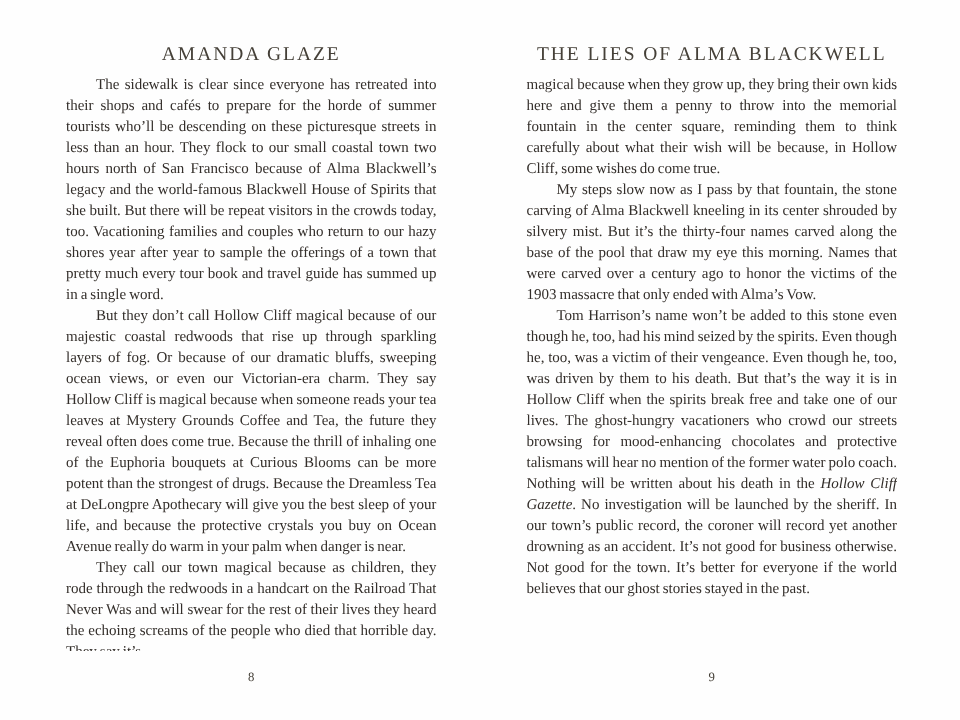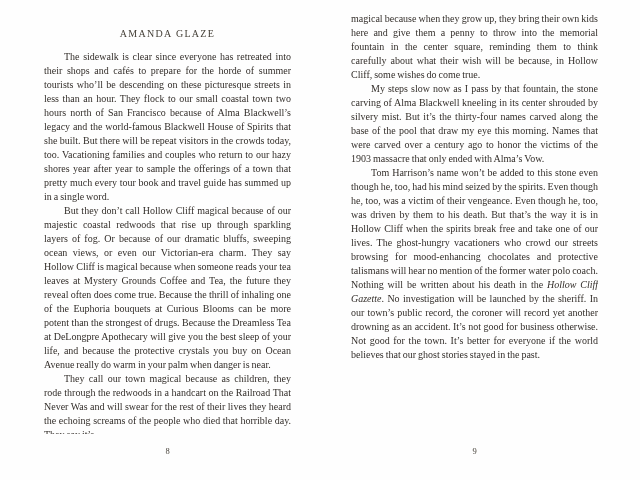--- a/index.html
+++ b/index.html
@@ -21,21 +21,21 @@
   .page {
     width: 247px;
     position: relative;
     display: flex;
     flex-direction: column;
   }
   .page-header {
     margin-top: 28px;
     height: 10px;
     text-align: center;
-    font-size: 10px;
+    font-size: 13px;
     letter-spacing: 1.3px;
     color: #454038;
     white-space: nowrap;
   }
   .page-body {
     margin-top: 12px;
     font-size: 10px;
     line-height: 14px;
     word-spacing: -0.5px;
     color: #332e2a;
@@ -63,20 +63,21 @@
   <div class="page">
     <div class="page-header">AMANDA GLAZE</div>
     <div class="page-body">
         <p class="indent"><span>The sidewalk is clear since everyone has retreated into their shops and cafés to prepare for the horde of summer tourists who’ll be descending on these picturesque streets in less than an hour. They flock to our small coastal town two hours north of San Francisco because of Alma Blackwell’s legacy and the world-famous Blackwell House of Spirits that she built. But there will be repeat visitors in the crowds today, too. Vacationing families and couples who return to our hazy shores year after year to sample the offerings of a town that pretty much every tour book and travel guide has summed up in a single word.</span></p>
         <p class="indent"><span>But they don’t call Hollow Cliff magical because of our majestic coastal redwoods that rise up through sparkling layers of fog. Or because of our dramatic bluffs, sweeping ocean views, or even our Victorian-era charm. They say Hollow Cliff is magical because when someone reads your tea leaves at Mystery Grounds Coffee and Tea, the future they reveal often does come true. Because the thrill of inhaling one of the Euphoria bouquets at Curious Blooms can be more potent than the strongest of drugs. Because the Dreamless Tea at DeLongpre Apothecary will give you the best sleep of your life, and because the protective crystals you buy on Ocean Avenue really do warm in your palm when danger is near.</span></p>
         <p class="indent"><span>They call our town magical because as children, they rode through the redwoods in a handcart on the Railroad That Never Was and will swear for the rest of their lives they heard the echoing screams of the people who died that horrible day. They say it’s</span></p>
       </div>
     <div class="page-number">8</div>
   </div>
   <div class="page">
+    <div class="page-header">THE LIES OF ALMA BLACKWELL</div>
     <div class="page-body">
         <p><span>magical because when they grow up, they bring their own kids here and give them a penny to throw into the memorial fountain in the center square, reminding them to think carefully about what their wish will be because, in Hollow Cliff, some wishes do come true.</span></p>
         <p class="indent"><span>My steps slow now as I pass by that fountain, the stone carving of Alma Blackwell kneeling in its center shrouded by silvery mist. But it’s the thirty-four names carved along the base of the pool that draw my eye this morning. Names that were carved over a century ago to honor the victims of the 1903 massacre that only ended with Alma’s Vow.</span></p>
         <p class="indent"><span>Tom Harrison’s name won’t be added to this stone even though he, too, had his mind seized by the spirits. Even though he, too, was a victim of their vengeance. Even though he, too, was driven by them to his death. But that’s the way it is in Hollow Cliff when the spirits break free and take one of our lives. The ghost-hungry vacationers who crowd our streets browsing for mood-enhancing chocolates and protective talismans will hear no mention of the former water polo coach. Nothing will be written about his death in the </span><span class="italic">Hollow Cliff Gazette</span><span>. No investigation will be launched by the sheriff. In our town’s public record, the coroner will record yet another drowning as an accident. It’s not good for business otherwise. Not good for the town. It’s better for everyone if the world believes that our ghost stories stayed in the past.</span></p>
       </div>
     <div class="page-number">9</div>
   </div>
 </div>
 
 </body></html>

